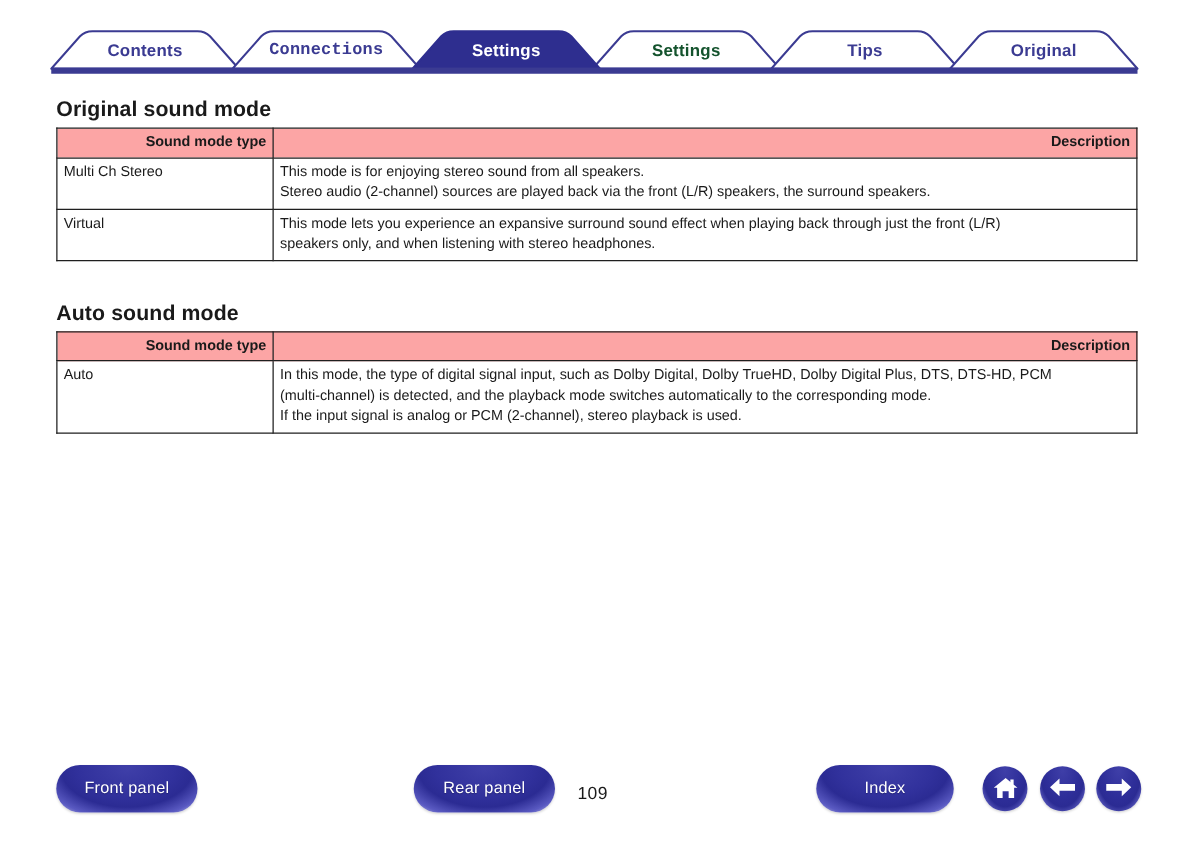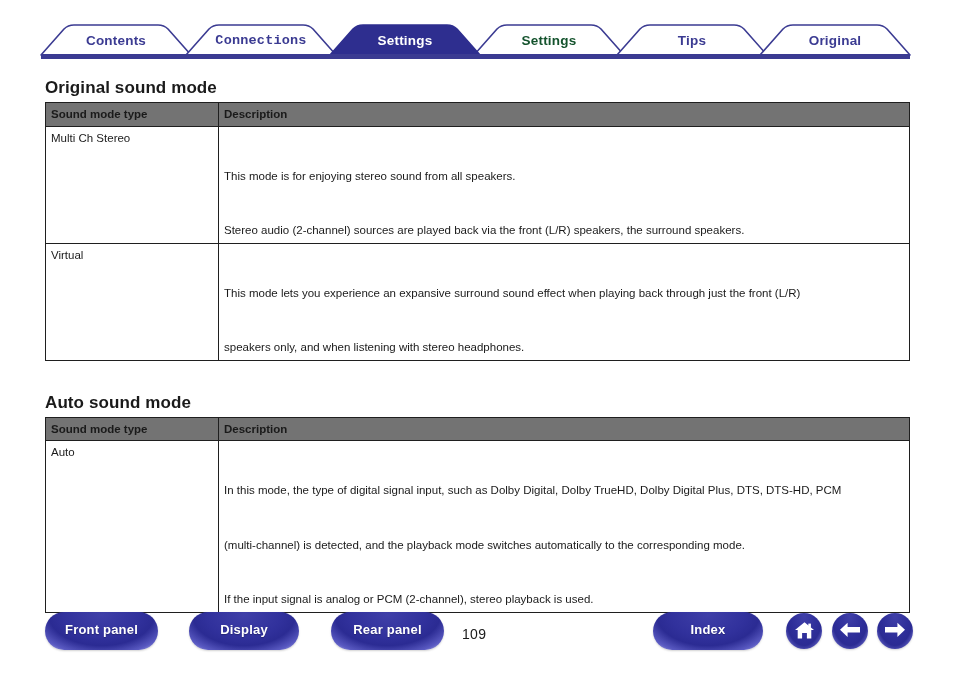--- a/index.html
+++ b/index.html
@@ -67,34 +67,33 @@
   table.mode-table td {
     border: 1px solid #1f1f1f;
     padding: 3px 5px 4px 5px;
     font-size: 11.5px;
     line-height: 16.5px;
     vertical-align: top;
     text-align: left;
     color: #1a1a1a;
   }
   table.mode-table thead th {
-    background: #737373;
-    text-align: left;
+    background: #fca5a5;
+    text-align: right;
     font-weight: bold;
     padding-top: 3px;
     padding-bottom: 3px;
     height: 15px;
   }
   table.mode-table tbody td {
     font-weight: normal;
   }
   table.mode-table tbody td .ln {
     display: block;
     white-space: nowrap;
-    margin-top: 38px;
   }
 
   
   #footer {
     position: absolute;
     left: 0;
     top: 612px;
     width: 954px;
     height: 61px;
   }
@@ -107,21 +106,21 @@
       radial-gradient(ellipse 75% 130% at 50% 8%, #3f3fa8 0%, #31319c 45%, #2b2b93 62%, #5a5ac2 82%, #b9b9e4 95%, #e9e9f6 100%);
     box-shadow: 0 1px 2px rgba(0,0,0,0.18);
     display: flex;
     align-items: center;
     justify-content: center;
     cursor: pointer;
   }
   .pill span {
     color: #ffffff;
     font-size: 13px;
-    font-weight: bold;
+    font-weight: normal;
     letter-spacing: 0.2px;
     margin-top: -3px;
     text-shadow: 0 1px 1px rgba(0,0,0,0.25);
     text-align: center;
   }
   .circ {
     position: absolute;
     top: 1px;
     width: 36px;
     height: 36px;
@@ -243,23 +242,20 @@
   </table>
 
 </div>
 
 <div id="footer">
 
   <div class="pill" style="left:45px;width:113px;">
     <span>Front panel</span>
   </div>
 
-  <div class="pill" style="left:189px;width:110px;">
-    <span>Display</span>
-  </div>
 
   <div class="pill" style="left:331px;width:113px;">
     <span>Rear panel</span>
   </div>
 
   <div id="page-number">109</div>
 
 
   <div class="pill" style="left:653px;width:110px;">
     <span>Index</span>

